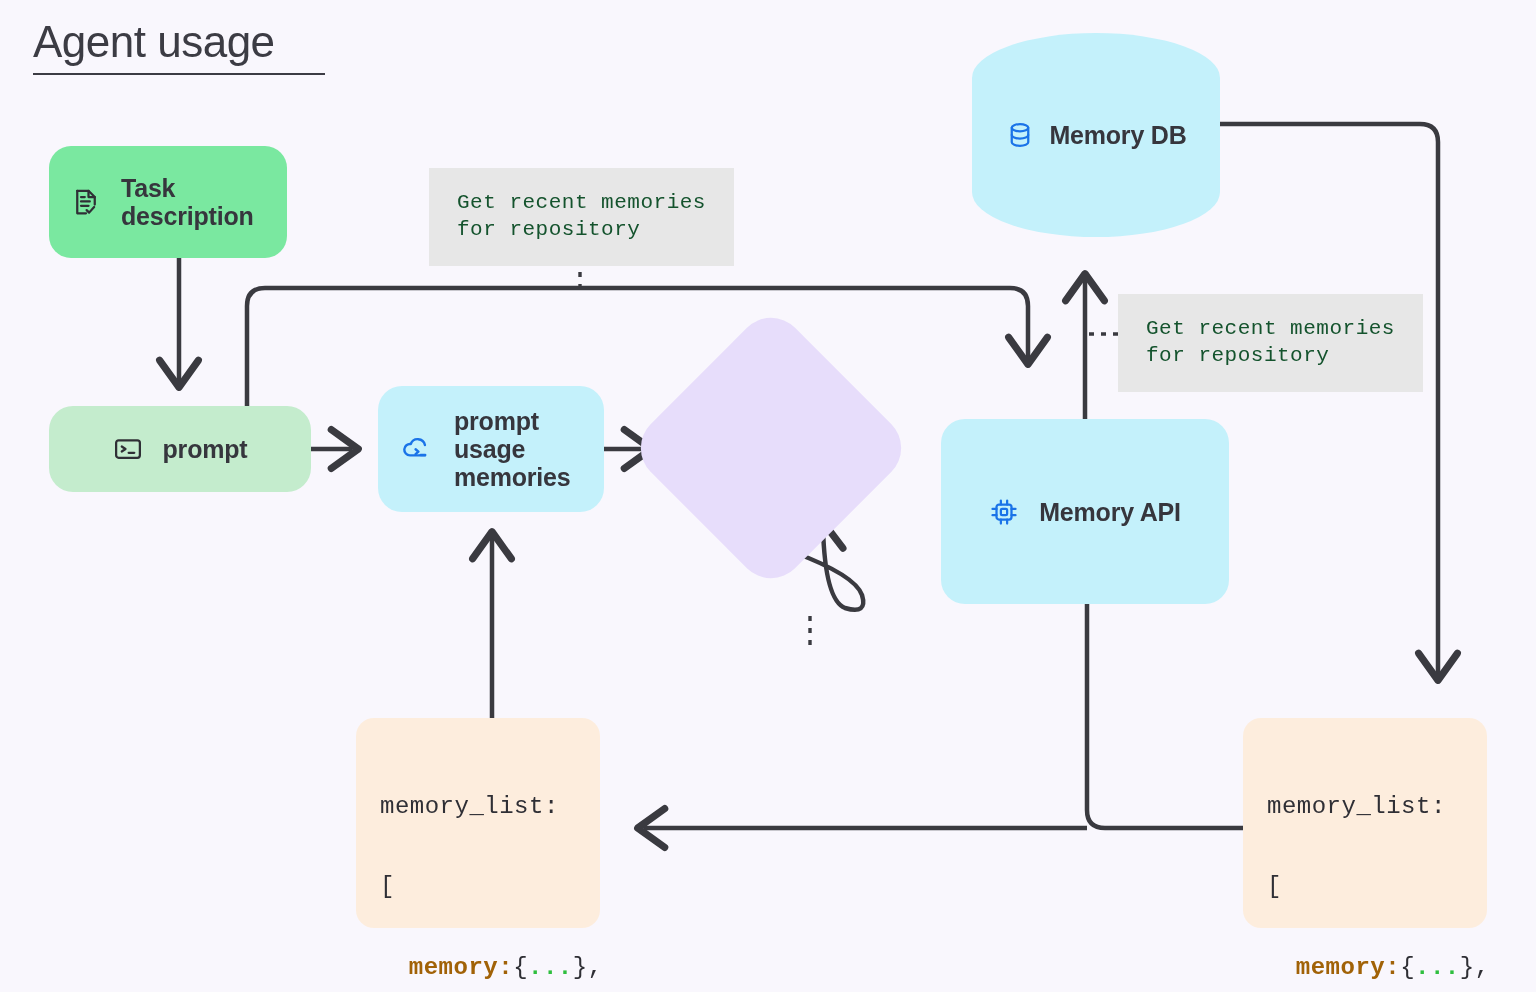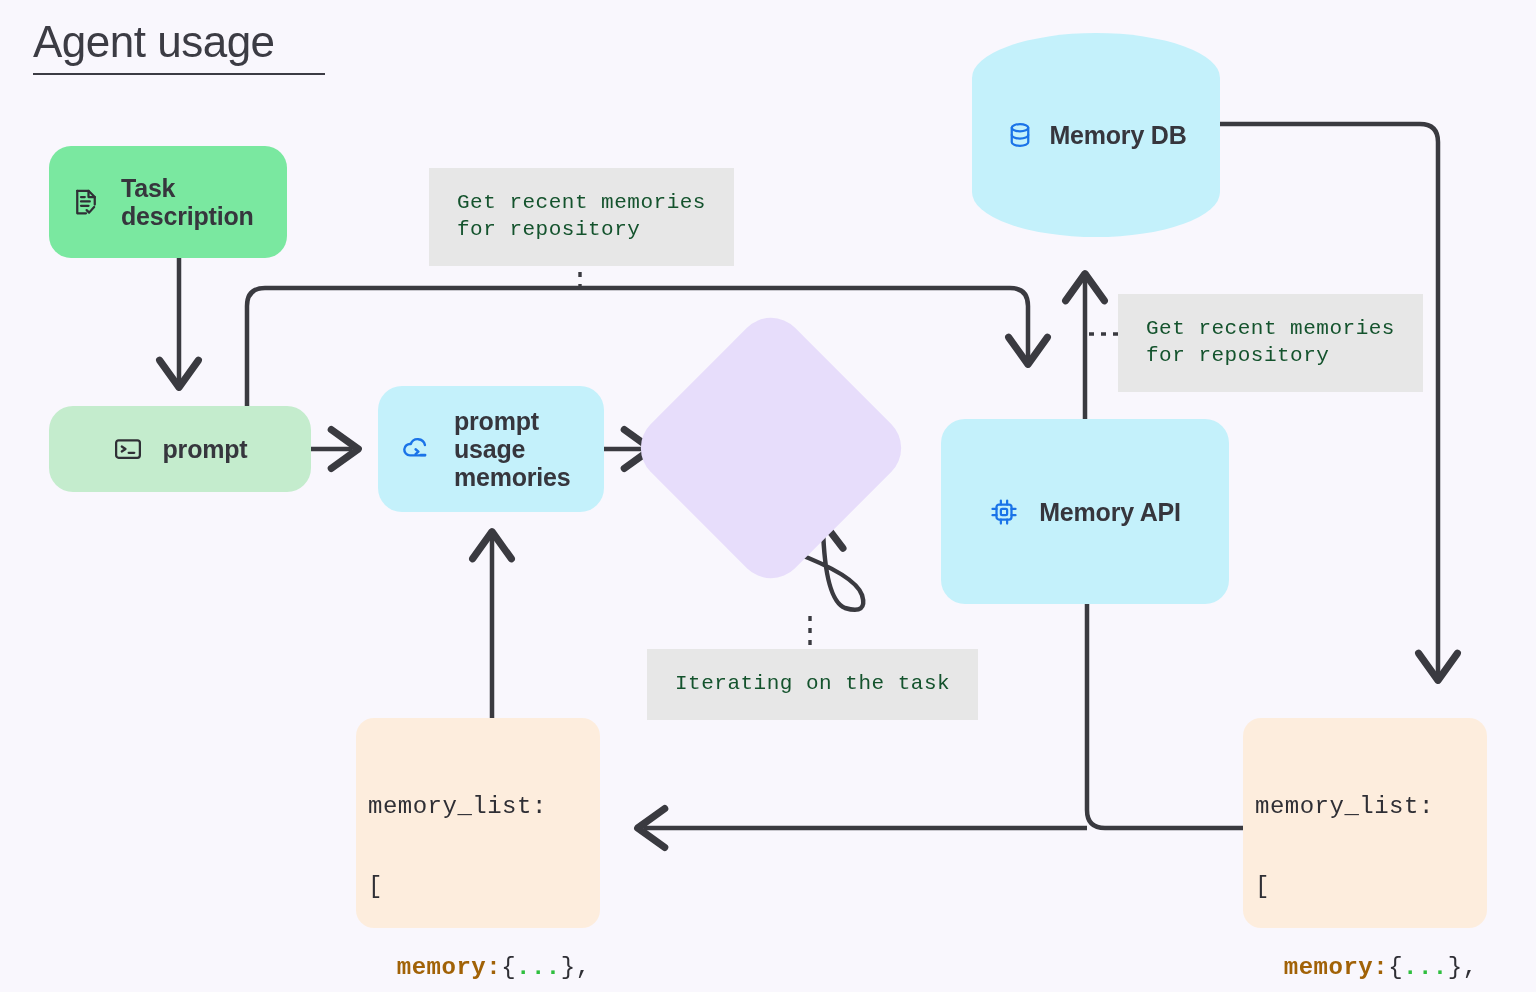--- a/index.html
+++ b/index.html
@@ -158,21 +158,21 @@
   }
   #annot-top { left: 429px; top: 168px; }
   #annot-right { left: 1118px; top: 294px; }
   #annot-iter { left: 647px; top: 649px; }
 
   
   .codebox {
     position: absolute;
     background: #fdeddd;
     border-radius: 18px;
-    padding: 22px 12px;
+    padding: 22px 24px;
     font-family: "Liberation Mono", monospace;
     font-size: 24px;
     line-height: 1.12;
     color: #2f2f35;
     letter-spacing: 0.5px;
     white-space: pre;
   }
   #code-left  { left: 356px;  top: 718px; width: 244px; height: 210px; box-sizing: border-box; }
   #code-right { left: 1243px; top: 718px; width: 244px; height: 210px; box-sizing: border-box; }
   .tok-key  { color: #a16207; font-weight: 700; }
@@ -303,21 +303,20 @@
     </span>
     <span class="node-label">Memory API</span>
   </div>
 
   <div class="annot" id="annot-top">Get recent memories
 for repository</div>
 
   <div class="annot" id="annot-right">Get recent memories
 for repository</div>
 
-  <div class="annot" id="annot-iter">Iterating on the task</div>
 
   <div class="codebox" id="code-left">
     <span class="code-line">memory_list:</span>
     <span class="code-line">[</span>
     <span class="code-line indent"><span class="tok-key">memory:</span><span class="tok-pun">{</span><span class="tok-dots">...</span><span class="tok-pun">},</span></span>
     
     
     
     
   </div>

